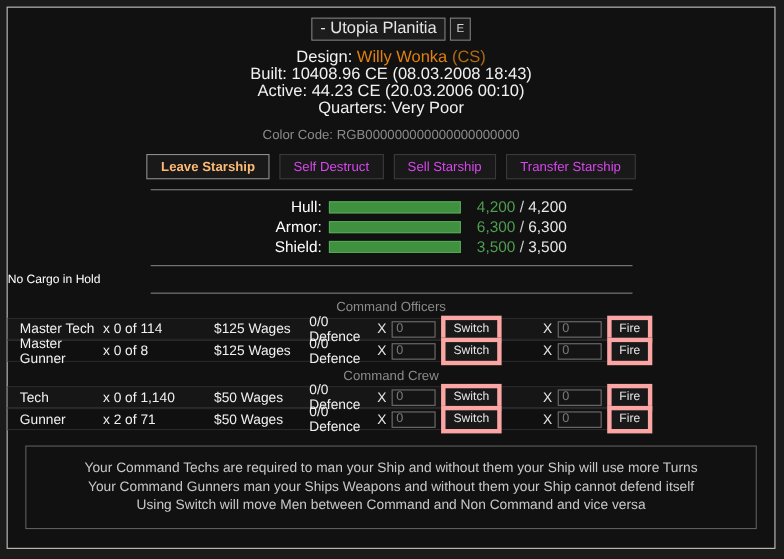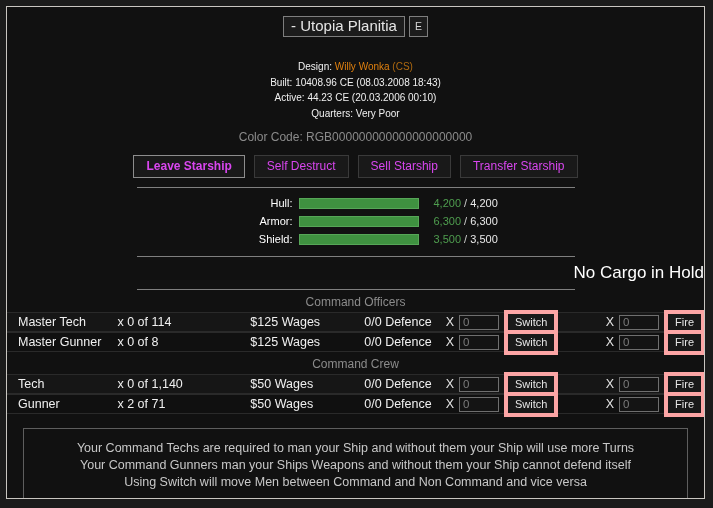--- a/index.html
+++ b/index.html
@@ -53,22 +53,22 @@
     background: #1c1c1c;
     border: 1px solid #7e7e7e;
     color: #d6d6d6;
     font-size: 10.5px;
     padding: 3px 5px 4px 5px;
     line-height: 12px;
     cursor: pointer;
   }
 
   .info-lines {
-    margin-top: 22px;
-    font-size: 10px;
+    margin-top: 7px;
+    font-size: 15px;
     line-height: 15.5px;
     color: #f0f0f0;
   }
   .info-lines .lbl { color: #f2f2f2; }
   .design-name { color: #e0800f; }
   .design-tag  { color: #b06a10; }
 
   .color-code {
     margin-top: 9px;
     font-size: 12px;
@@ -80,21 +80,21 @@
   
   .actions {
     margin-top: 11px;
     display: flex;
     justify-content: center;
     gap: 9px;
   }
   .act-btn {
     background: #191919;
     border: 1px solid #8d8d8d;
-    color: #d946ef;
+    color: #fdba74;
     font-size: 12px;
     font-weight: bold;
     padding: 3px 12px 4px 12px;
     line-height: 14px;
     cursor: pointer;
     white-space: nowrap;
   }
   .act-btn.disabled {
     color: #d946ef;
     border-color: #3a3a3a;
@@ -113,21 +113,21 @@
   
   .stats {
     margin: 7px auto 0 auto;
     width: 438px;
   }
   .stat-row {
     display: flex;
     align-items: center;
     height: 16px;
     margin-bottom: 2px;
-    font-size: 11px;
+    font-size: 14px;
   }
   .stat-label {
     width: 162px;
     text-align: right;
     padding-right: 6px;
     color: #ffffff;
     box-sizing: border-box;
   }
   .stat-track {
     width: 120px;
@@ -145,41 +145,41 @@
   .stat-vals {
     padding-left: 15px;
     white-space: nowrap;
   }
   .stat-cur { color: #4f9e4f; }
   .stat-sep { color: #cfcfcf; }
   .stat-max { color: #e9e9e9; }
 
   
   .cargo-line {
-    text-align: right;
-    font-size: 17px;
+    text-align: left;
+    font-size: 11px;
     color: #ffffff;
     padding: 6px 0 6px 0;
   }
   .quarters-title {
     text-align: center;
     font-size: 12.5px;
     color: #ffffff;
     padding: 8px 0 2px 0;
   }
   .group-title {
     text-align: center;
     font-size: 12px;
     color: #8b8b8b;
     padding: 5px 0 3px 0;
   }
 
   
   .crew-table {
-    width: 699px;
+    width: 587px;
     margin-left: -1px;
   }
   .crew-row {
     display: flex;
     align-items: center;
     height: 20px;
     font-size: 12.5px;
     color: #f0f0f0;
     border-top: 1px solid #2a2a2a;
     border-bottom: 1px solid #2a2a2a;

